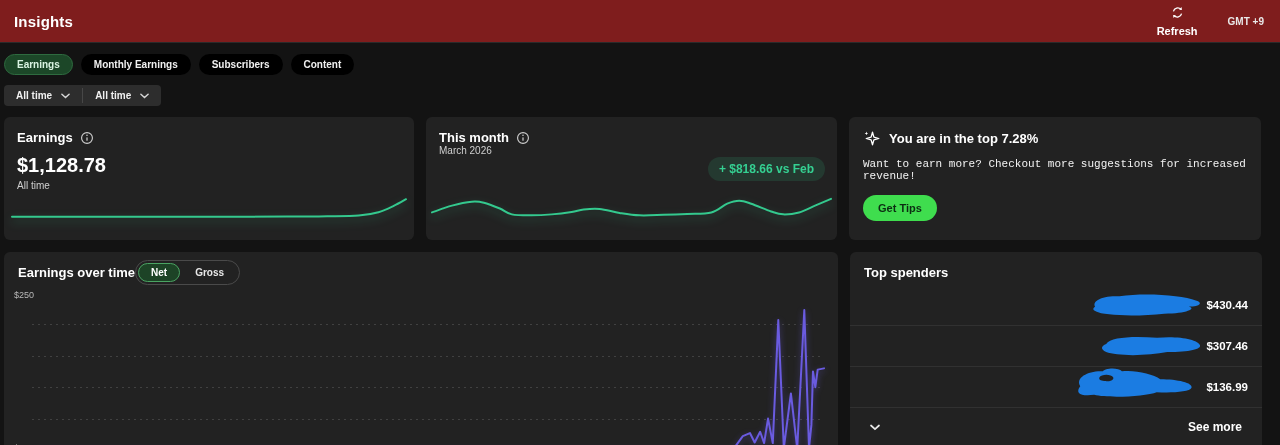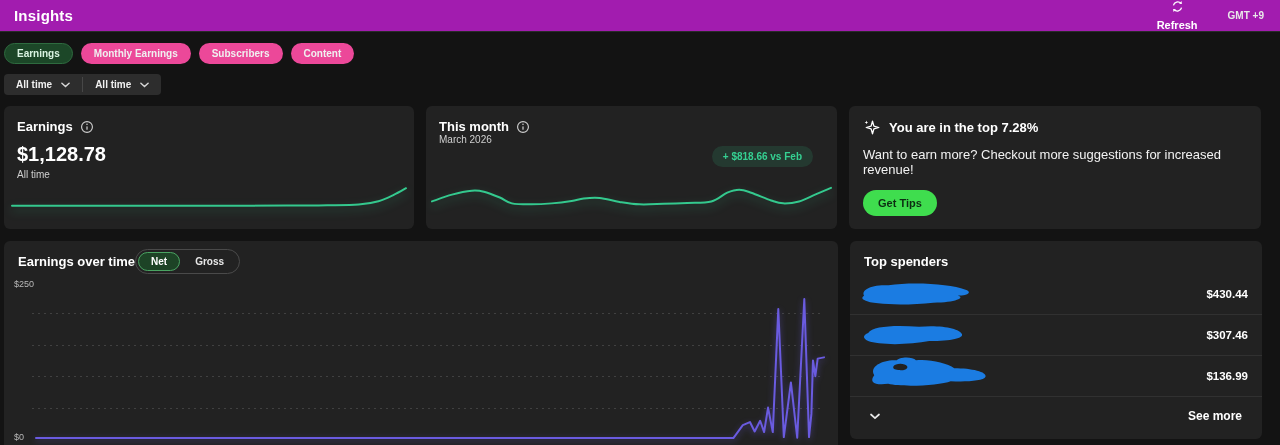--- a/index.html
+++ b/index.html
@@ -4,37 +4,37 @@
 <style>
   * { box-sizing: border-box; }
   html,body { margin:0; padding:0; }
   body {
     width:1280px; height:445px; overflow:hidden;
     background:#131313; color:#fff;
     font-family:"Liberation Sans", sans-serif;
   }
   
   .topbar {
-    height:32px; background:#a21caf; border-bottom:1px solid #2a2a2a;
+    height:43px; background:#7f1d1d; border-bottom:1px solid #2a2a2a;
     display:flex; align-items:center; justify-content:space-between;
     padding:0 16px 0 14px;
   }
   .topbar h1 { margin:0; font-size:15px; font-weight:bold; letter-spacing:.2px; }
   .topbar-right { display:flex; align-items:center; gap:30px; }
   .refresh-btn {
     display:flex; align-items:center; gap:6px;
     background:none; border:none; color:#fff; cursor:pointer;
     font-family:inherit; font-size:11px; font-weight:bold; padding:0;flex-direction:column;
   }
   .tz { font-size:10px; font-weight:bold; color:#e9e9e9; }
   
   .tabs { display:flex; gap:8px; margin:11px 0 0 4px; }
   .tab {
     height:21px; padding:0 12px; border-radius:999px;
-    background:#ec4899; border:1px solid transparent; color:#f0f0f0;
+    background:#000000; border:1px solid transparent; color:#f0f0f0;
     font-family:inherit; font-size:10px; font-weight:bold; cursor:pointer;
     display:flex; align-items:center;
   }
   .tab.active { background:#1c4728; border-color:#2e6b3f; color:#d9f3e1; }
   
   .filters { margin:10px 0 0 4px; }
   .filter-group {
     display:inline-flex; align-items:stretch;
     background:#2d2d2d; border-radius:4px; height:21px; overflow:hidden;
   }
@@ -52,27 +52,27 @@
   .card-head { display:flex; align-items:center; gap:7px; padding:13px 12px 0 13px; }
   .card-title { font-size:13px; font-weight:bold; }
   .icon-btn { background:none; border:none; padding:0; cursor:pointer; display:flex; color:#cfcfcf; }
   .amount { font-size:20px; font-weight:bold; margin:9px 13px 3px; }
   .period { font-size:10px; color:#cfcfcf; margin:0 13px; }
   .spark-wrap { position:absolute; left:8px; right:8px; bottom:20px; height:26px; }
   .spark-wrap2 { position:absolute; left:6px; right:6px; bottom:13px; height:34px; }
   .spark-wrap svg, .spark-wrap2 svg, .plot svg { position:absolute; inset:0; width:100%; height:100%; overflow:visible; }
   svg.glow { filter:drop-shadow(0 4px 5px rgba(52,201,142,.35)); }
   .change-badge {
-    position:absolute; right:24px; top:40px;
+    position:absolute; right:12px; top:40px;
     background:rgba(48,200,135,.14); color:#35d092;
-    font-size:10px; font-weight:bold; padding:5px 11px; border-radius:999px;
+    font-size:12px; font-weight:bold; padding:5px 11px; border-radius:999px;
   }
   
   .banner-title-row { display:flex; align-items:center; gap:9px; padding:13px 14px 0; }
-  .banner-sub { font-size:13px; color:#f2f2f2; margin:11px 14px 0; }
+  .banner-sub { font-size:11px; color:#f2f2f2; margin:11px 14px 0;font-family:Liberation Mono, monospace; }
   .cta-btn {
     margin:13px 0 0 14px; background:#3fdd4e; color:#0c2d12;
     border:none; border-radius:999px; padding:7px 15px;
     font-family:inherit; font-size:11px; font-weight:bold; cursor:pointer;
   }
   
   .chart-card { height:210px; }
   .chart-head { display:flex; align-items:center; gap:0; padding:8px 12px 0 14px; }
   .toggle { display:flex; align-items:center; border:1px solid #4a4a4a; border-radius:999px; padding:2px; gap:2px; }
   .toggle-opt {
@@ -85,21 +85,21 @@
   .y-bottom { position:absolute; left:10px; top:191px; font-size:9px; color:#b8b8b8; }
   .plot { position:absolute; left:32px; top:41px; width:788px; height:157px; }
   .gridline { position:absolute; left:-4px; right:0; height:1px;
     background:repeating-linear-gradient(90deg,#414141 0 2px,transparent 2px 6px); }
   svg.purple-glow { filter:drop-shadow(0 2px 3px rgba(106,91,224,.45)); }
   
   .spenders-card { height:198px; }
   .spenders-title { font-size:13px; font-weight:bold; padding:13px 14px 0; }
   .spender-rows { margin-top:5px; }
   .spender-row {
-    display:flex; justify-content:space-between; align-items:center;
+    display:flex; justify-content:flex-end; align-items:center;
     height:41px; padding:0 14px; border-bottom:1px solid #313131;
   }
   .spender-amount { font-size:11.5px; font-weight:bold; }
   .scribble { flex:none; margin-left:-6px; }
   .spenders-footer { display:flex; justify-content:space-between; align-items:center; padding:11px 14px 0 20px; }
   .see-more { background:none; border:none; color:#fff; font-family:inherit; font-size:12px; font-weight:bold; cursor:pointer; }
 </style>
 </head>
 <body>
 

